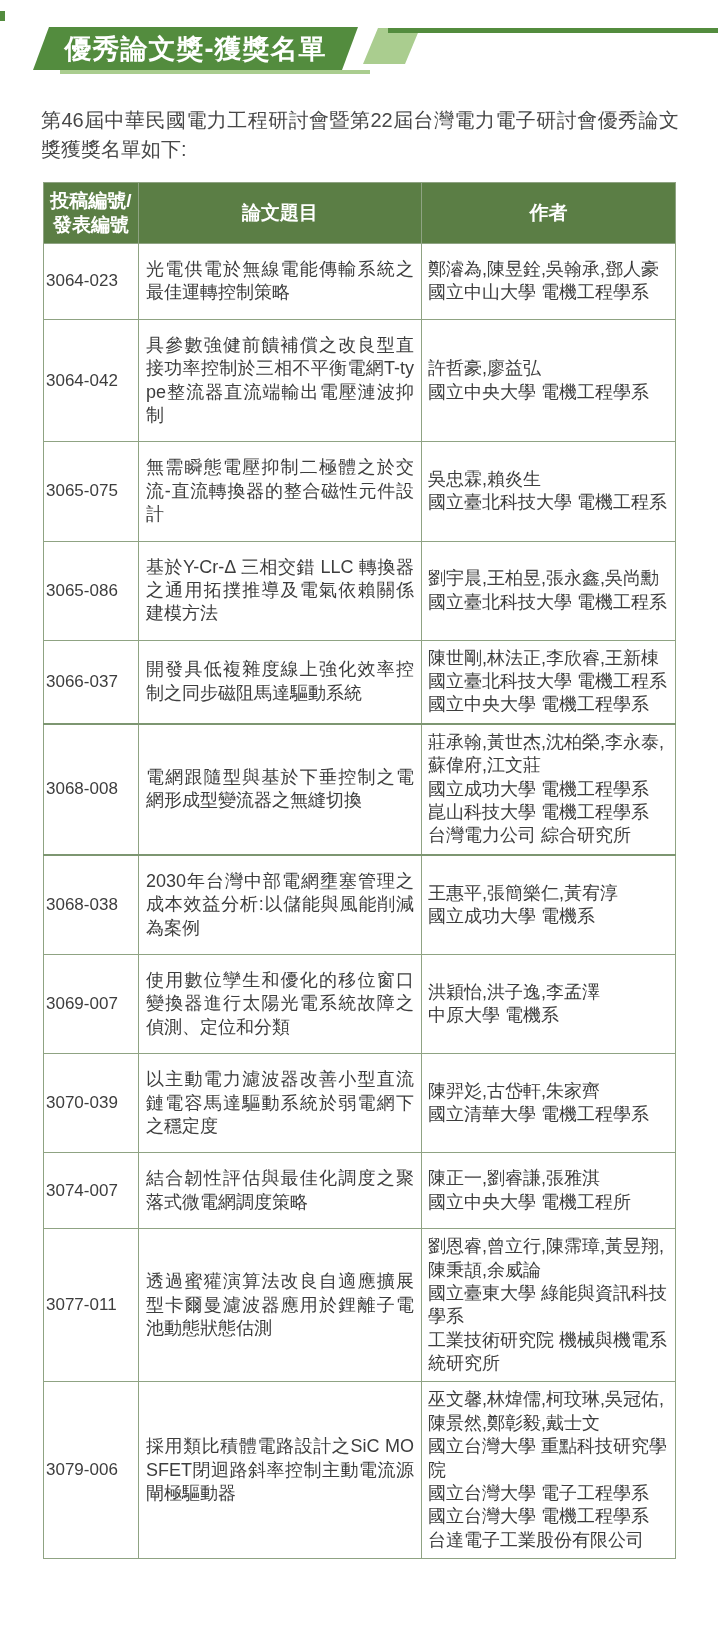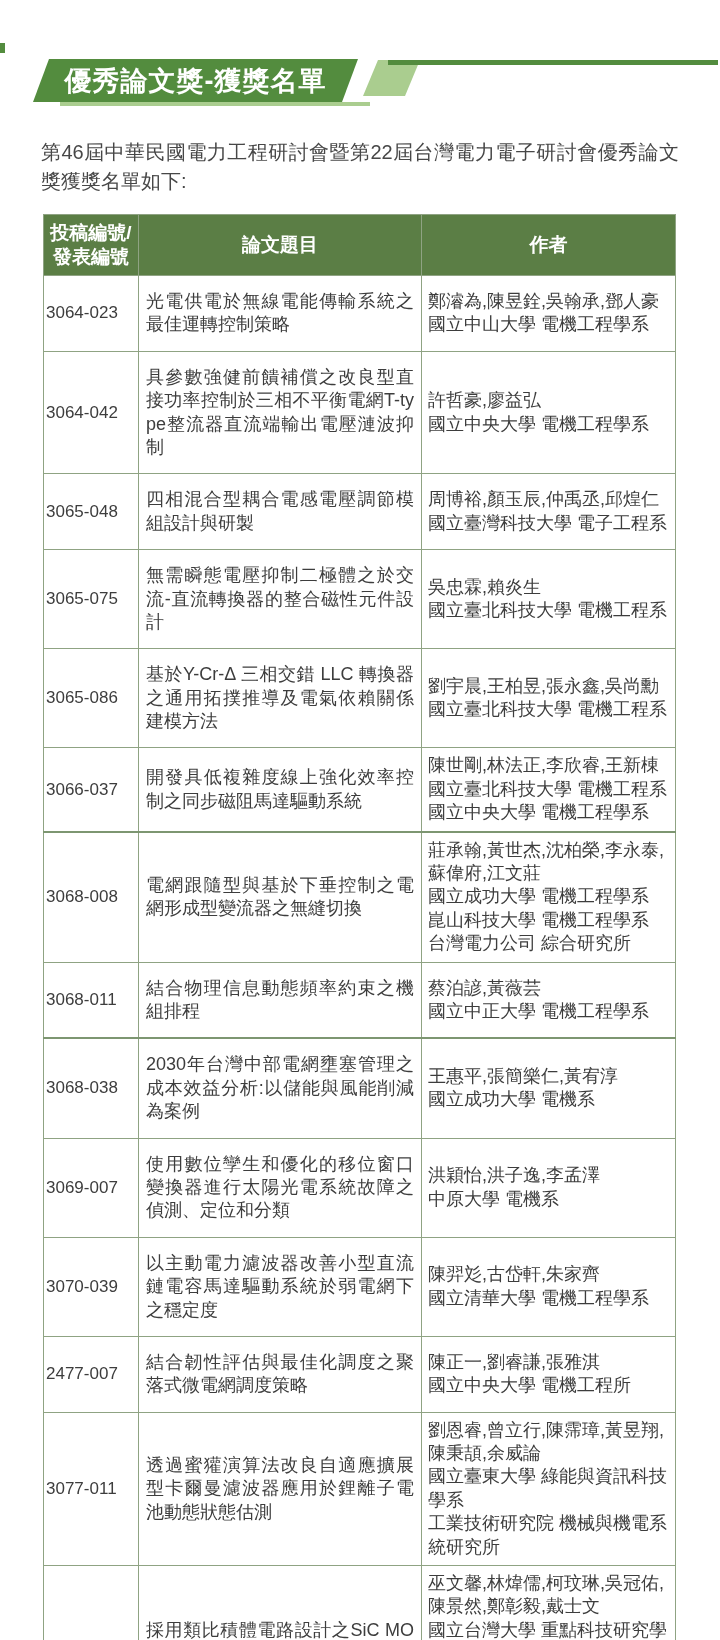--- a/index.html
+++ b/index.html
@@ -10,21 +10,21 @@
     --section-divider-green:#7d9671;
     --text-dark:#3d3d3d;
   }
   html,body{margin:0;padding:0;}
   body{
     width:720px;height:1640px;background:#ffffff;overflow:hidden;
     font-family:"Liberation Sans","DejaVu Sans",sans-serif;
     color:var(--text-dark);
   }
   
-  .header-area{position:relative;width:720px;height:82px;margin-top:32px;}
+  .header-area{position:relative;width:720px;height:82px;}
   .corner-chip{position:absolute;left:0;top:11px;width:5px;height:10px;background:var(--banner-green);}
   .banner-underline{position:absolute;left:60px;top:70px;width:310px;height:4px;background:var(--accent-light-green);}
   .banner-main{
     position:absolute;left:33px;top:27px;width:325px;height:43px;
     background:var(--banner-green);
     clip-path:polygon(16px 0,100% 0,calc(100% - 16px) 100%,0 100%);
     display:flex;align-items:center;justify-content:center;
   }
   .banner-title{color:#ffffff;font-size:27px;font-weight:bold;letter-spacing:1px;white-space:nowrap;}
   .banner-accent{
@@ -99,26 +99,20 @@
         <td class="cell-authors">鄭濬為,陳昱銓,吳翰承,鄧人豪
 國立中山大學 電機工程學系</td>
       </tr>
       <tr>
         <td class="cell-id">3064-042</td>
         <td class="cell-title">具參數強健前饋補償之改良型直接功率控制於三相不平衡電網T-type整流器直流端輸出電壓漣波抑制</td>
         <td class="cell-authors">許哲豪,廖益弘
 國立中央大學 電機工程學系</td>
       </tr>
       <tr>
-        <td class="cell-id">3065-048</td>
-        <td class="cell-title">四相混合型耦合電感電壓調節模組設計與研製</td>
-        <td class="cell-authors">周博裕,顏玉辰,仲禹丞,邱煌仁
-國立臺灣科技大學 電子工程系</td>
-      </tr>
-      <tr>
         <td class="cell-id">3065-075</td>
         <td class="cell-title">無需瞬態電壓抑制二極體之於交流-直流轉換器的整合磁性元件設計</td>
         <td class="cell-authors">吳忠霖,賴炎生
 國立臺北科技大學 電機工程系</td>
       </tr>
       <tr>
         <td class="cell-id">3065-086</td>
         <td class="cell-title">基於Y-Cr-Δ 三相交錯 LLC 轉換器之通用拓撲推導及電氣依賴關係建模方法</td>
         <td class="cell-authors">劉宇晨,王柏昱,張永鑫,吳尚勳
 國立臺北科技大學 電機工程系</td>
@@ -132,46 +126,40 @@
       </tr>
       <tr class="thick-top">
         <td class="cell-id">3068-008</td>
         <td class="cell-title">電網跟隨型與基於下垂控制之電網形成型變流器之無縫切換</td>
         <td class="cell-authors">莊承翰,黃世杰,沈柏榮,李永泰,
 蘇偉府,江文莊
 國立成功大學 電機工程學系
 崑山科技大學 電機工程學系
 台灣電力公司 綜合研究所</td>
       </tr>
-      <tr>
-        <td class="cell-id">3068-011</td>
-        <td class="cell-title">結合物理信息動態頻率約束之機組排程</td>
-        <td class="cell-authors">蔡泊諺,黃薇芸
-國立中正大學 電機工程學系</td>
-      </tr>
       <tr class="thick-top">
         <td class="cell-id">3068-038</td>
         <td class="cell-title">2030年台灣中部電網壅塞管理之成本效益分析:以儲能與風能削減為案例</td>
         <td class="cell-authors">王惠平,張簡樂仁,黃宥淳
 國立成功大學 電機系</td>
       </tr>
       <tr>
         <td class="cell-id">3069-007</td>
         <td class="cell-title">使用數位孿生和優化的移位窗口變換器進行太陽光電系統故障之偵測、定位和分類</td>
         <td class="cell-authors">洪穎怡,洪子逸,李孟澤
 中原大學 電機系</td>
       </tr>
       <tr>
         <td class="cell-id">3070-039</td>
         <td class="cell-title">以主動電力濾波器改善小型直流鏈電容馬達驅動系統於弱電網下之穩定度</td>
         <td class="cell-authors">陳羿彣,古岱軒,朱家齊
 國立清華大學 電機工程學系</td>
       </tr>
       <tr>
-        <td class="cell-id">2477-007</td>
+        <td class="cell-id">3074-007</td>
         <td class="cell-title">結合韌性評估與最佳化調度之聚落式微電網調度策略</td>
         <td class="cell-authors">陳正一,劉睿謙,張雅淇
 國立中央大學 電機工程所</td>
       </tr>
       <tr>
         <td class="cell-id">3077-011</td>
         <td class="cell-title">透過蜜獾演算法改良自適應擴展型卡爾曼濾波器應用於鋰離子電池動態狀態估測</td>
         <td class="cell-authors">劉恩睿,曾立行,陳霈璋,黃昱翔,
 陳秉頡,余威論
 國立臺東大學 綠能與資訊科技學系

